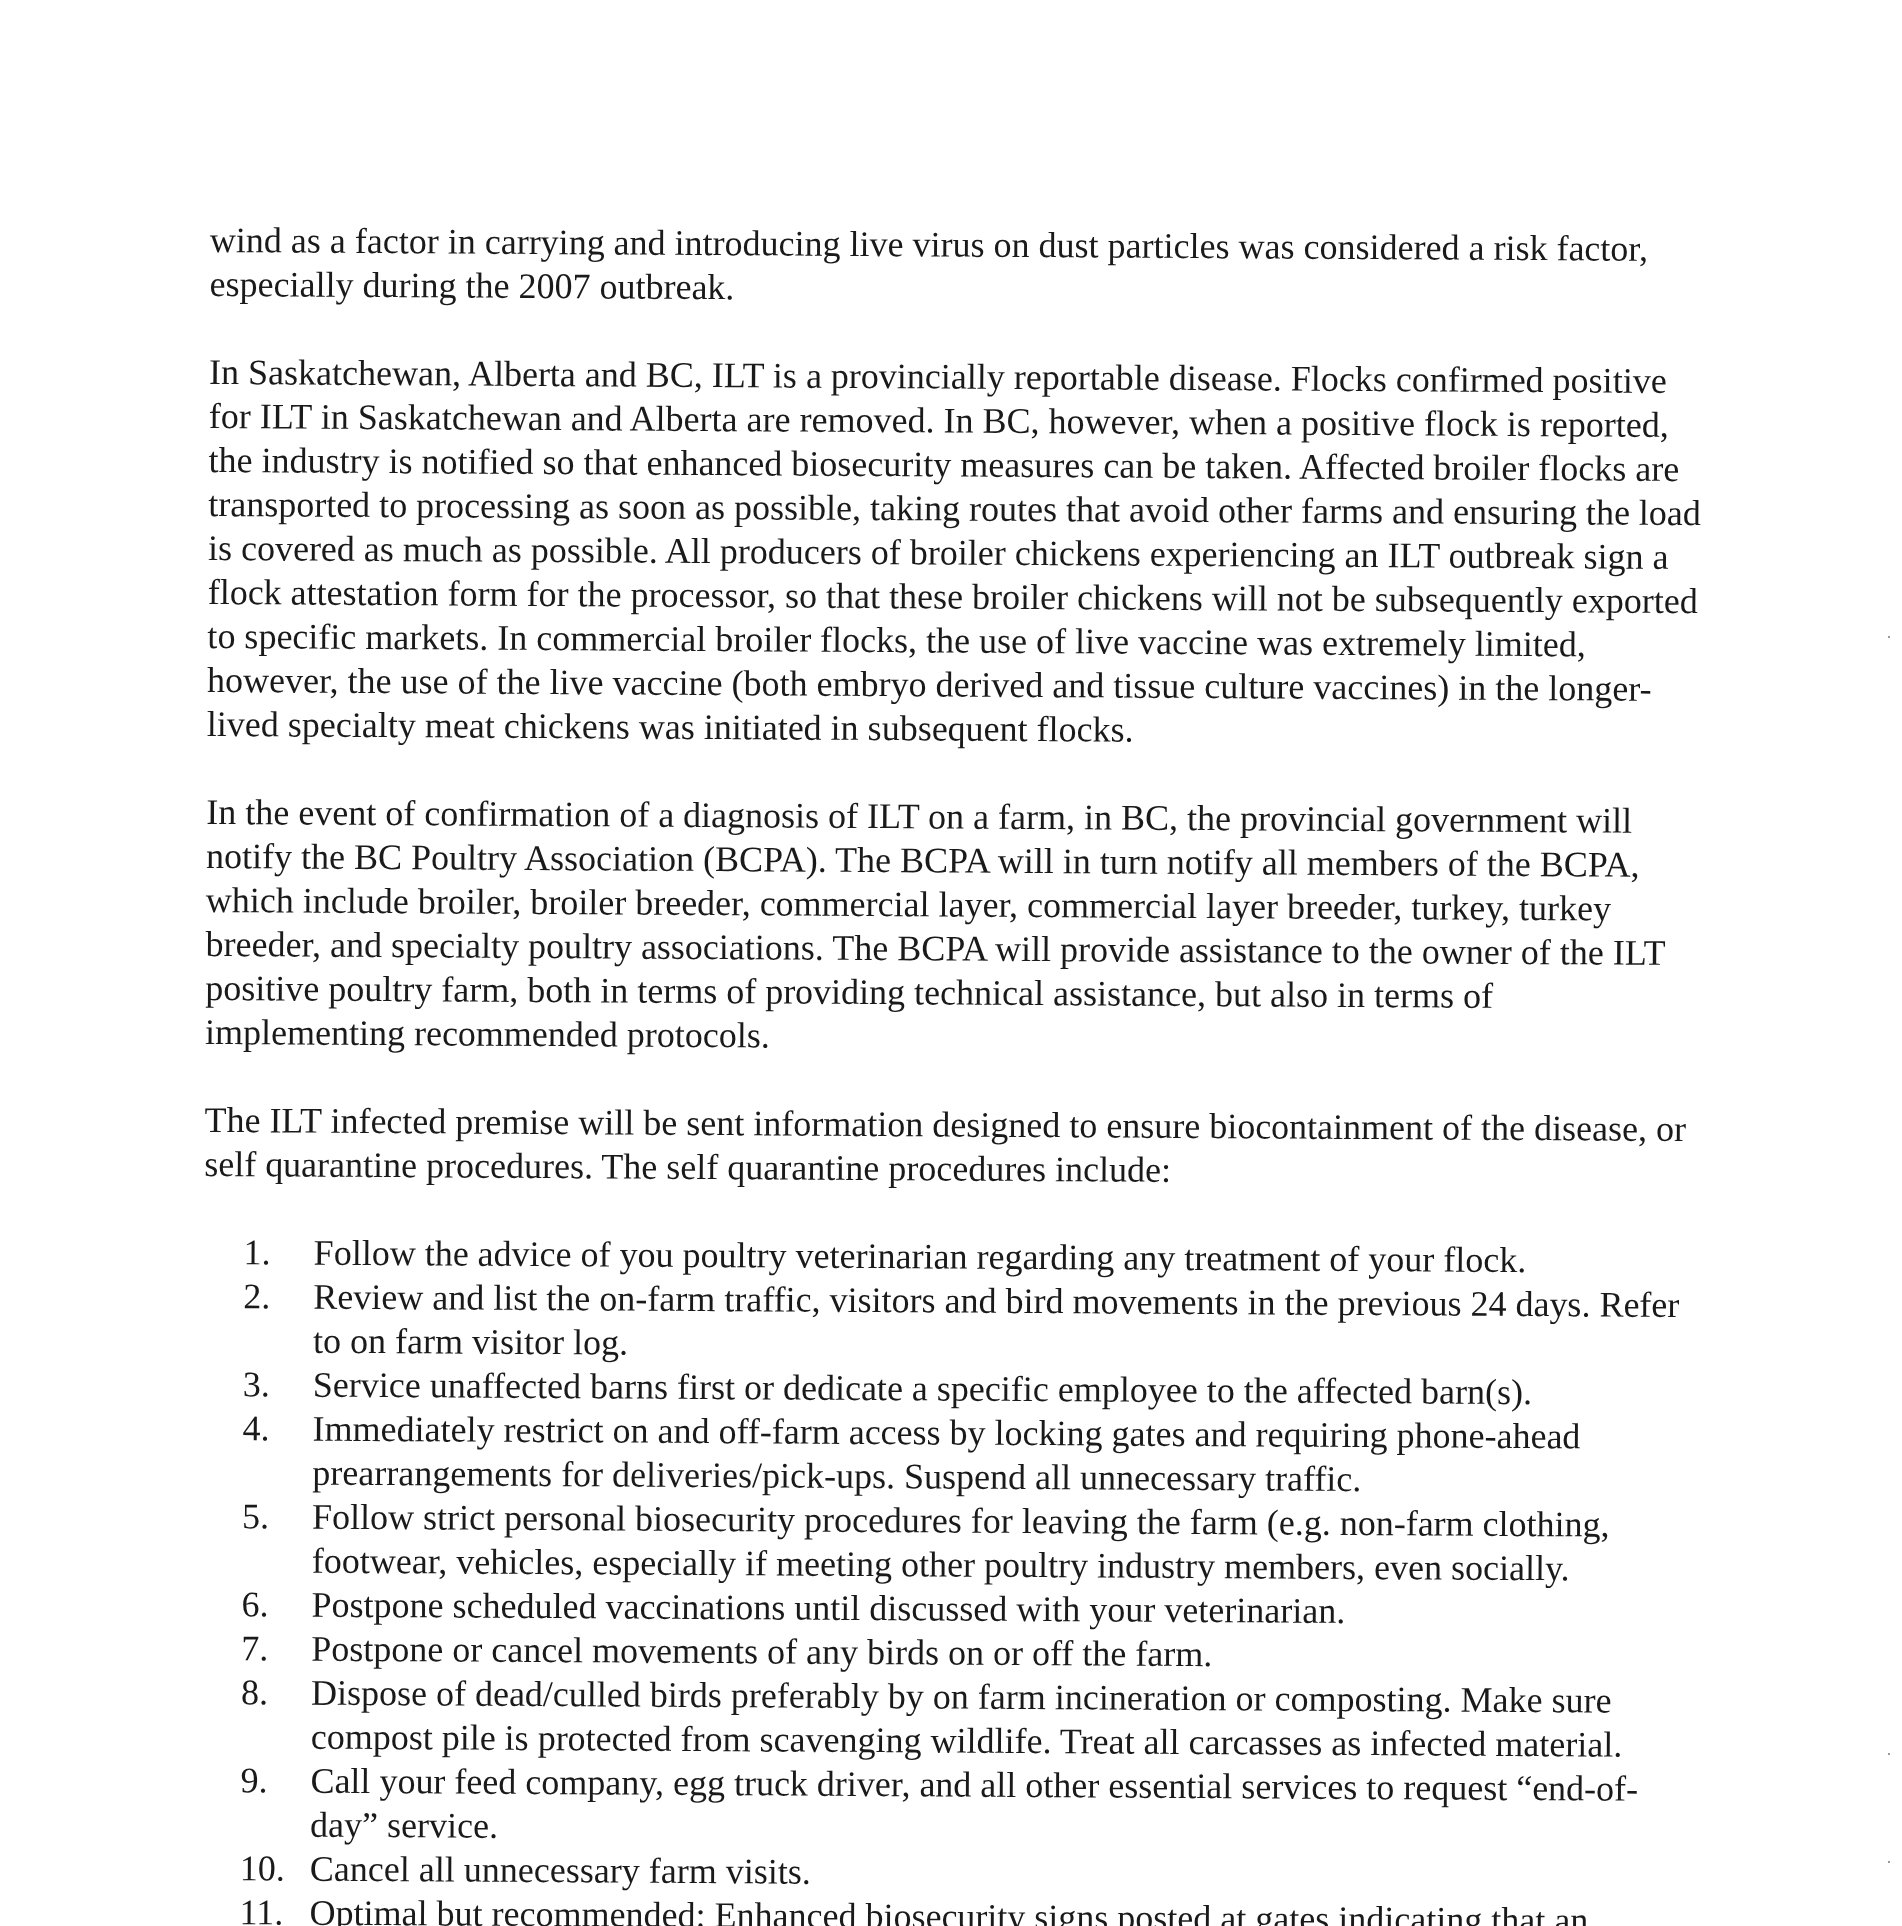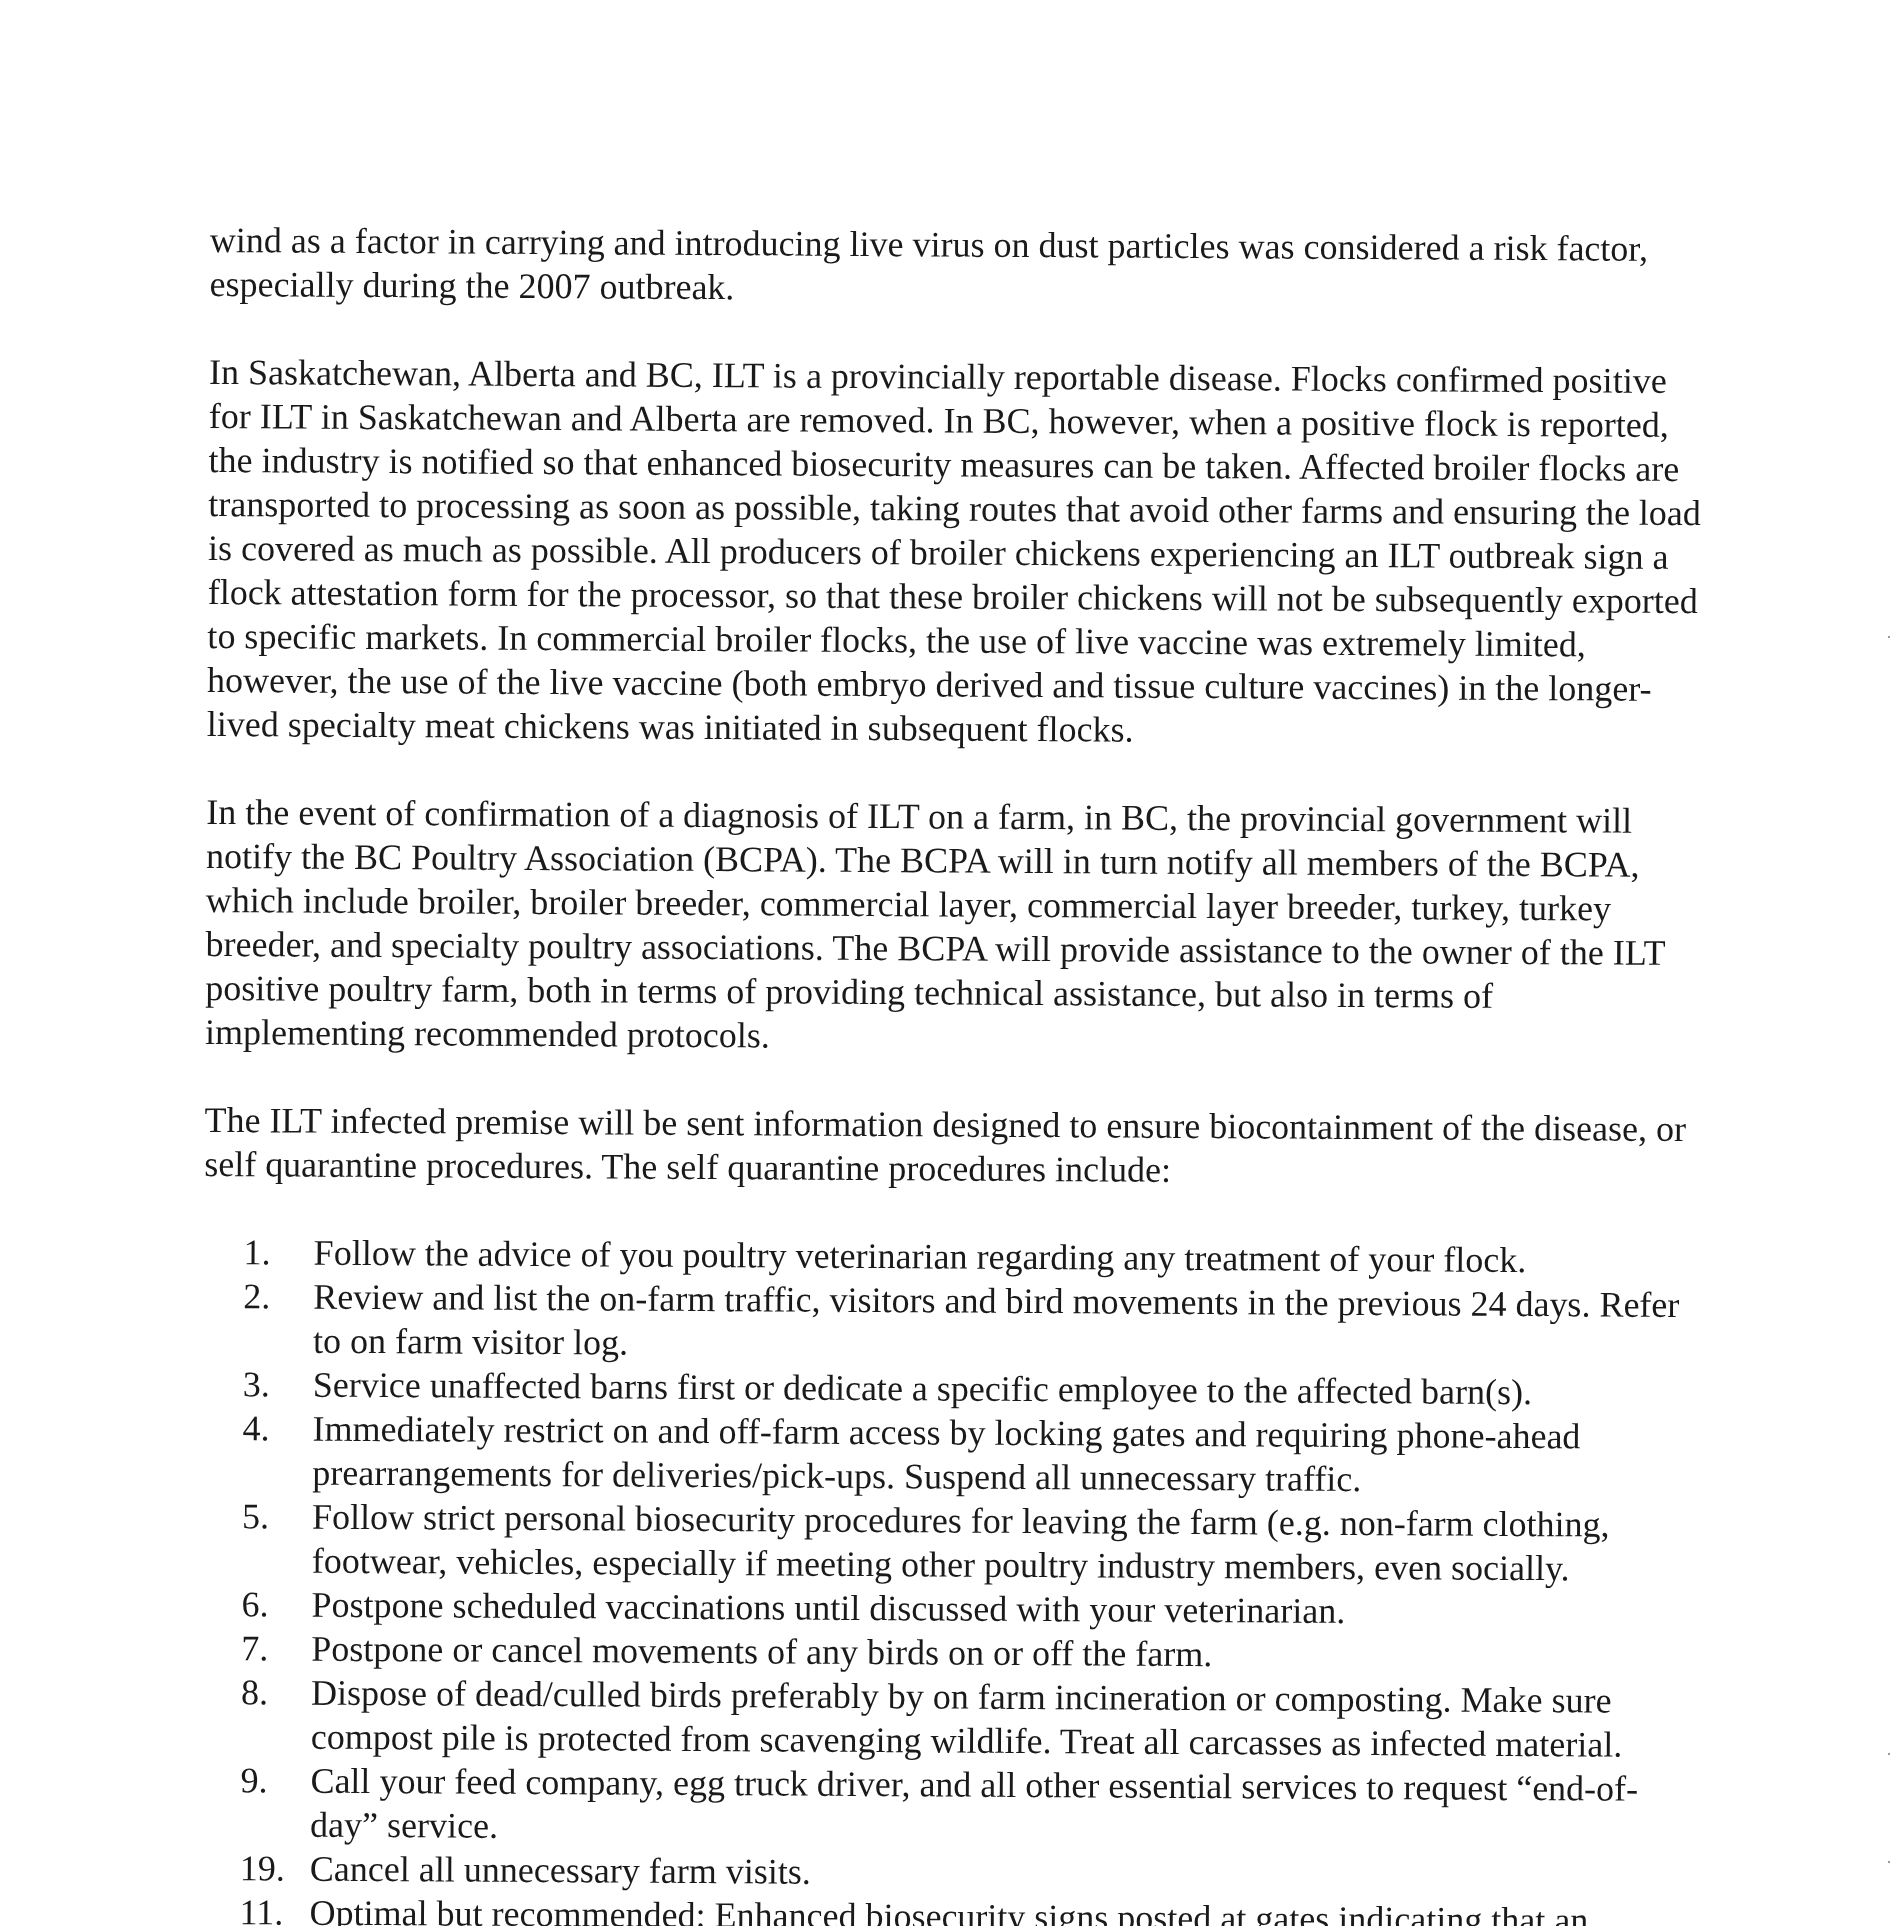--- a/index.html
+++ b/index.html
@@ -103,21 +103,21 @@
       </li>
       <li class="list-item">
         <span class="list-num">8.</span>
         <span>Dispose of dead/culled birds preferably by on farm incineration or composting.  Make sure compost pile is protected from scavenging wildlife.  Treat all carcasses as infected material.</span>
       </li>
       <li class="list-item">
         <span class="list-num">9.</span>
         <span>Call your feed company, egg truck driver, and all other essential services to request “end-of-day” service.</span>
       </li>
       <li class="list-item">
-        <span class="list-num">19.</span>
+        <span class="list-num">10.</span>
         <span>Cancel all unnecessary farm visits.</span>
       </li>
       <li class="list-item">
         <span class="list-num">11.</span>
         <span>Optimal but recommended:  Enhanced biosecurity signs posted at gates indicating that an infectious disease has been diagnosed and access is restricted.</span>
       </li>
 
     </ol>
   </div>
 

